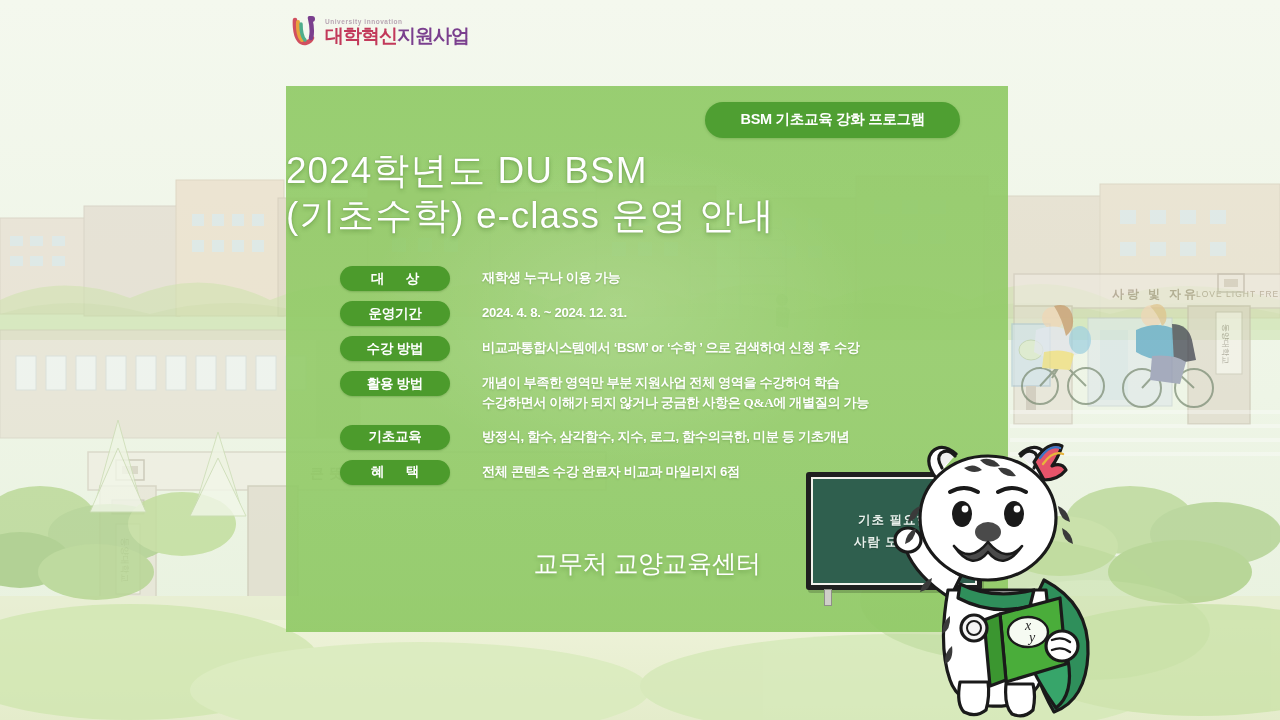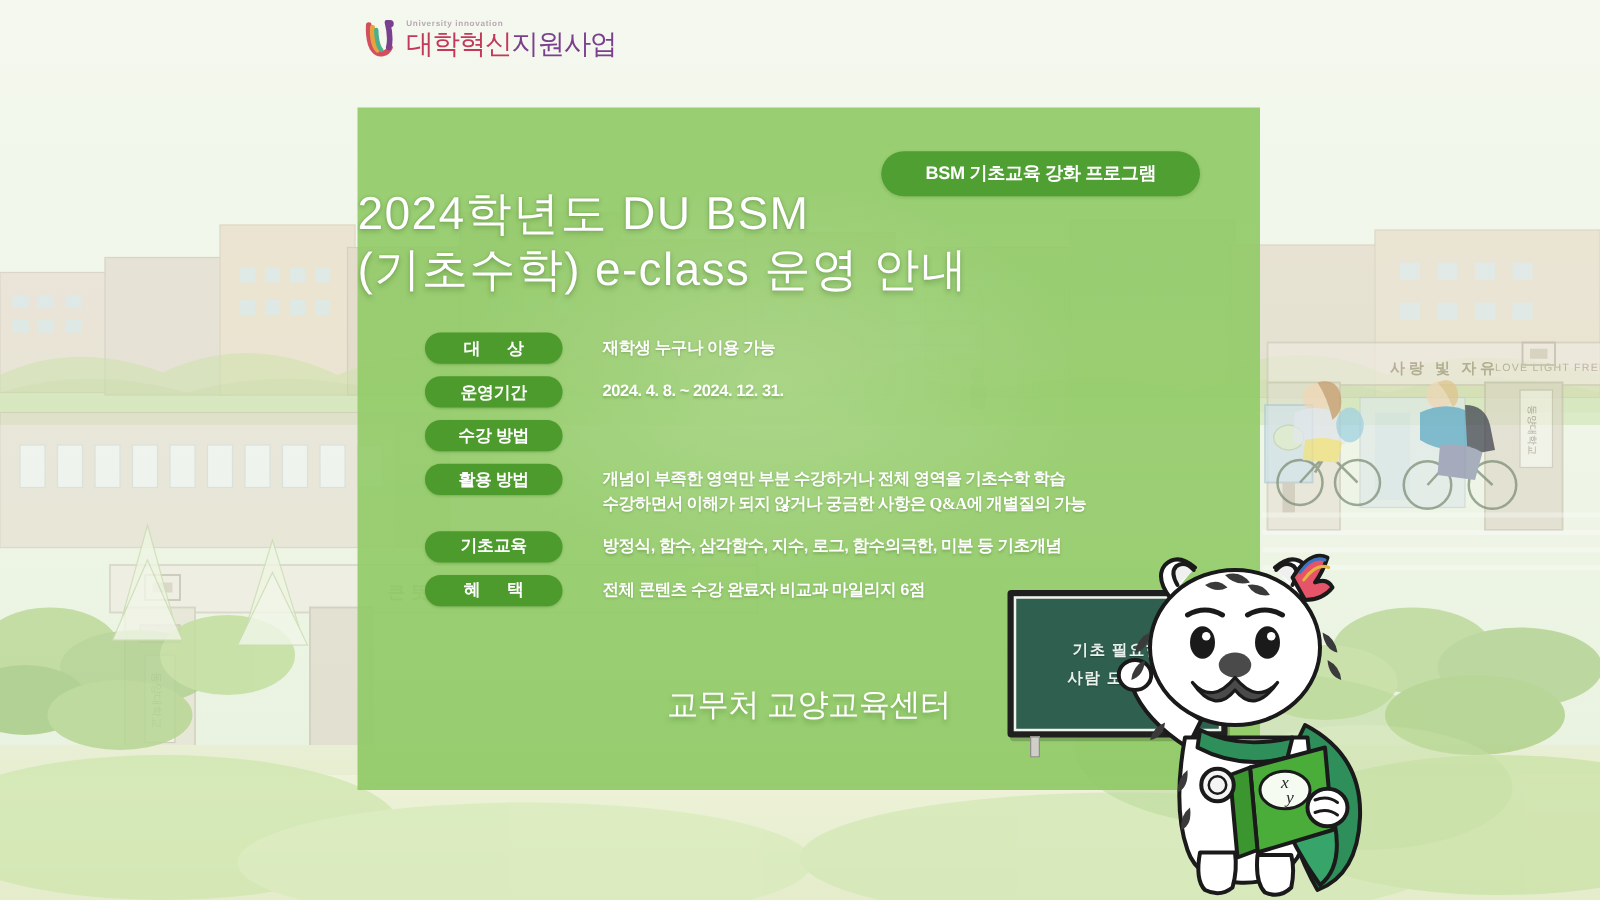--- a/index.html
+++ b/index.html
@@ -25,21 +25,21 @@
     display:flex; align-items:center; gap:7px;
     z-index:20;
   }
   .logo-mark { width:26px; height:30px; position:relative; }
   .logo-text-wrap { display:flex; flex-direction:column; justify-content:center; }
   .logo-sub {
     font-size:6.5px; letter-spacing:.55px; color:#b9a7b4;
     margin-bottom:1px; font-weight:600;
   }
   .logo-main {
-    font-size:22px; font-weight:400; letter-spacing:-1px;
+    font-size:19px; font-weight:700; letter-spacing:-1px;
     line-height:1; white-space:nowrap;
   }
   .logo-main .c1 { color:#c2395a; }
   .logo-main .c2 { color:#7a3f8e; }
 
   
   #panel {
     position:absolute; left:286px; top:86px;
     width:722px; height:546px;
     background:rgba(146,203,104,0.90);
@@ -50,21 +50,21 @@
     content:""; position:absolute; inset:0;
     background:
       radial-gradient(ellipse 360px 230px at 46% 40%, rgba(255,255,255,0.16), rgba(255,255,255,0) 70%),
       linear-gradient(180deg, rgba(120,186,80,0.10), rgba(160,212,118,0.05) 50%, rgba(120,186,80,0.12));
     pointer-events:none;
   }
   .panel-inner { position:relative; z-index:3; width:100%; height:100%; }
 
   
   #badge {
-    position:absolute; right:48px; top:35px;
+    position:absolute; right:48px; top:16px;
     background:#4f9f32;
     border-radius:22px;
     padding:8px 35px 9px;
     color:#ffffff;
     font-size:14.5px; font-weight:700; letter-spacing:-0.3px;
     white-space:nowrap;
     box-shadow:0 1px 3px rgba(40,90,20,0.22);
   }
 
   
@@ -433,26 +433,29 @@
 
         <div class="info-row">
           <div class="pill">운영기간</div>
           <div class="info-val">
             <span class="ln">2024. 4. 8. ~ 2024. 12. 31.</span>
           </div>
         </div>
 
         <div class="info-row">
           <div class="pill">수강 방법</div>
+          <div class="info-val">
+            <span class="ln">비교과통합시스템에서 ‘BSM’ or ‘수학 ’ 으로 검색하여 신청 후 수강</span>
+          </div>
         </div>
 
         <div class="info-row tall">
           <div class="pill">활용 방법</div>
           <div class="info-val">
-            <span class="ln">개념이 부족한 영역만 부분 수강하거나 전체 영역을 기초수학 학습</span>
+            <span class="ln">개념이 부족한 영역만 부분 지원사업 전체 영역을 수강하여 학습</span>
             <span class="ln">수강하면서 이해가 되지 않거나 궁금한 사항은 Q&amp;A에 개별질의 가능</span>
           </div>
         </div>
 
         <div class="info-row">
           <div class="pill">기초교육</div>
           <div class="info-val">
             <span class="ln">방정식,  함수, 삼각함수, 지수, 로그, 함수의극한, 미분 등 기초개념</span>
           </div>
         </div>

